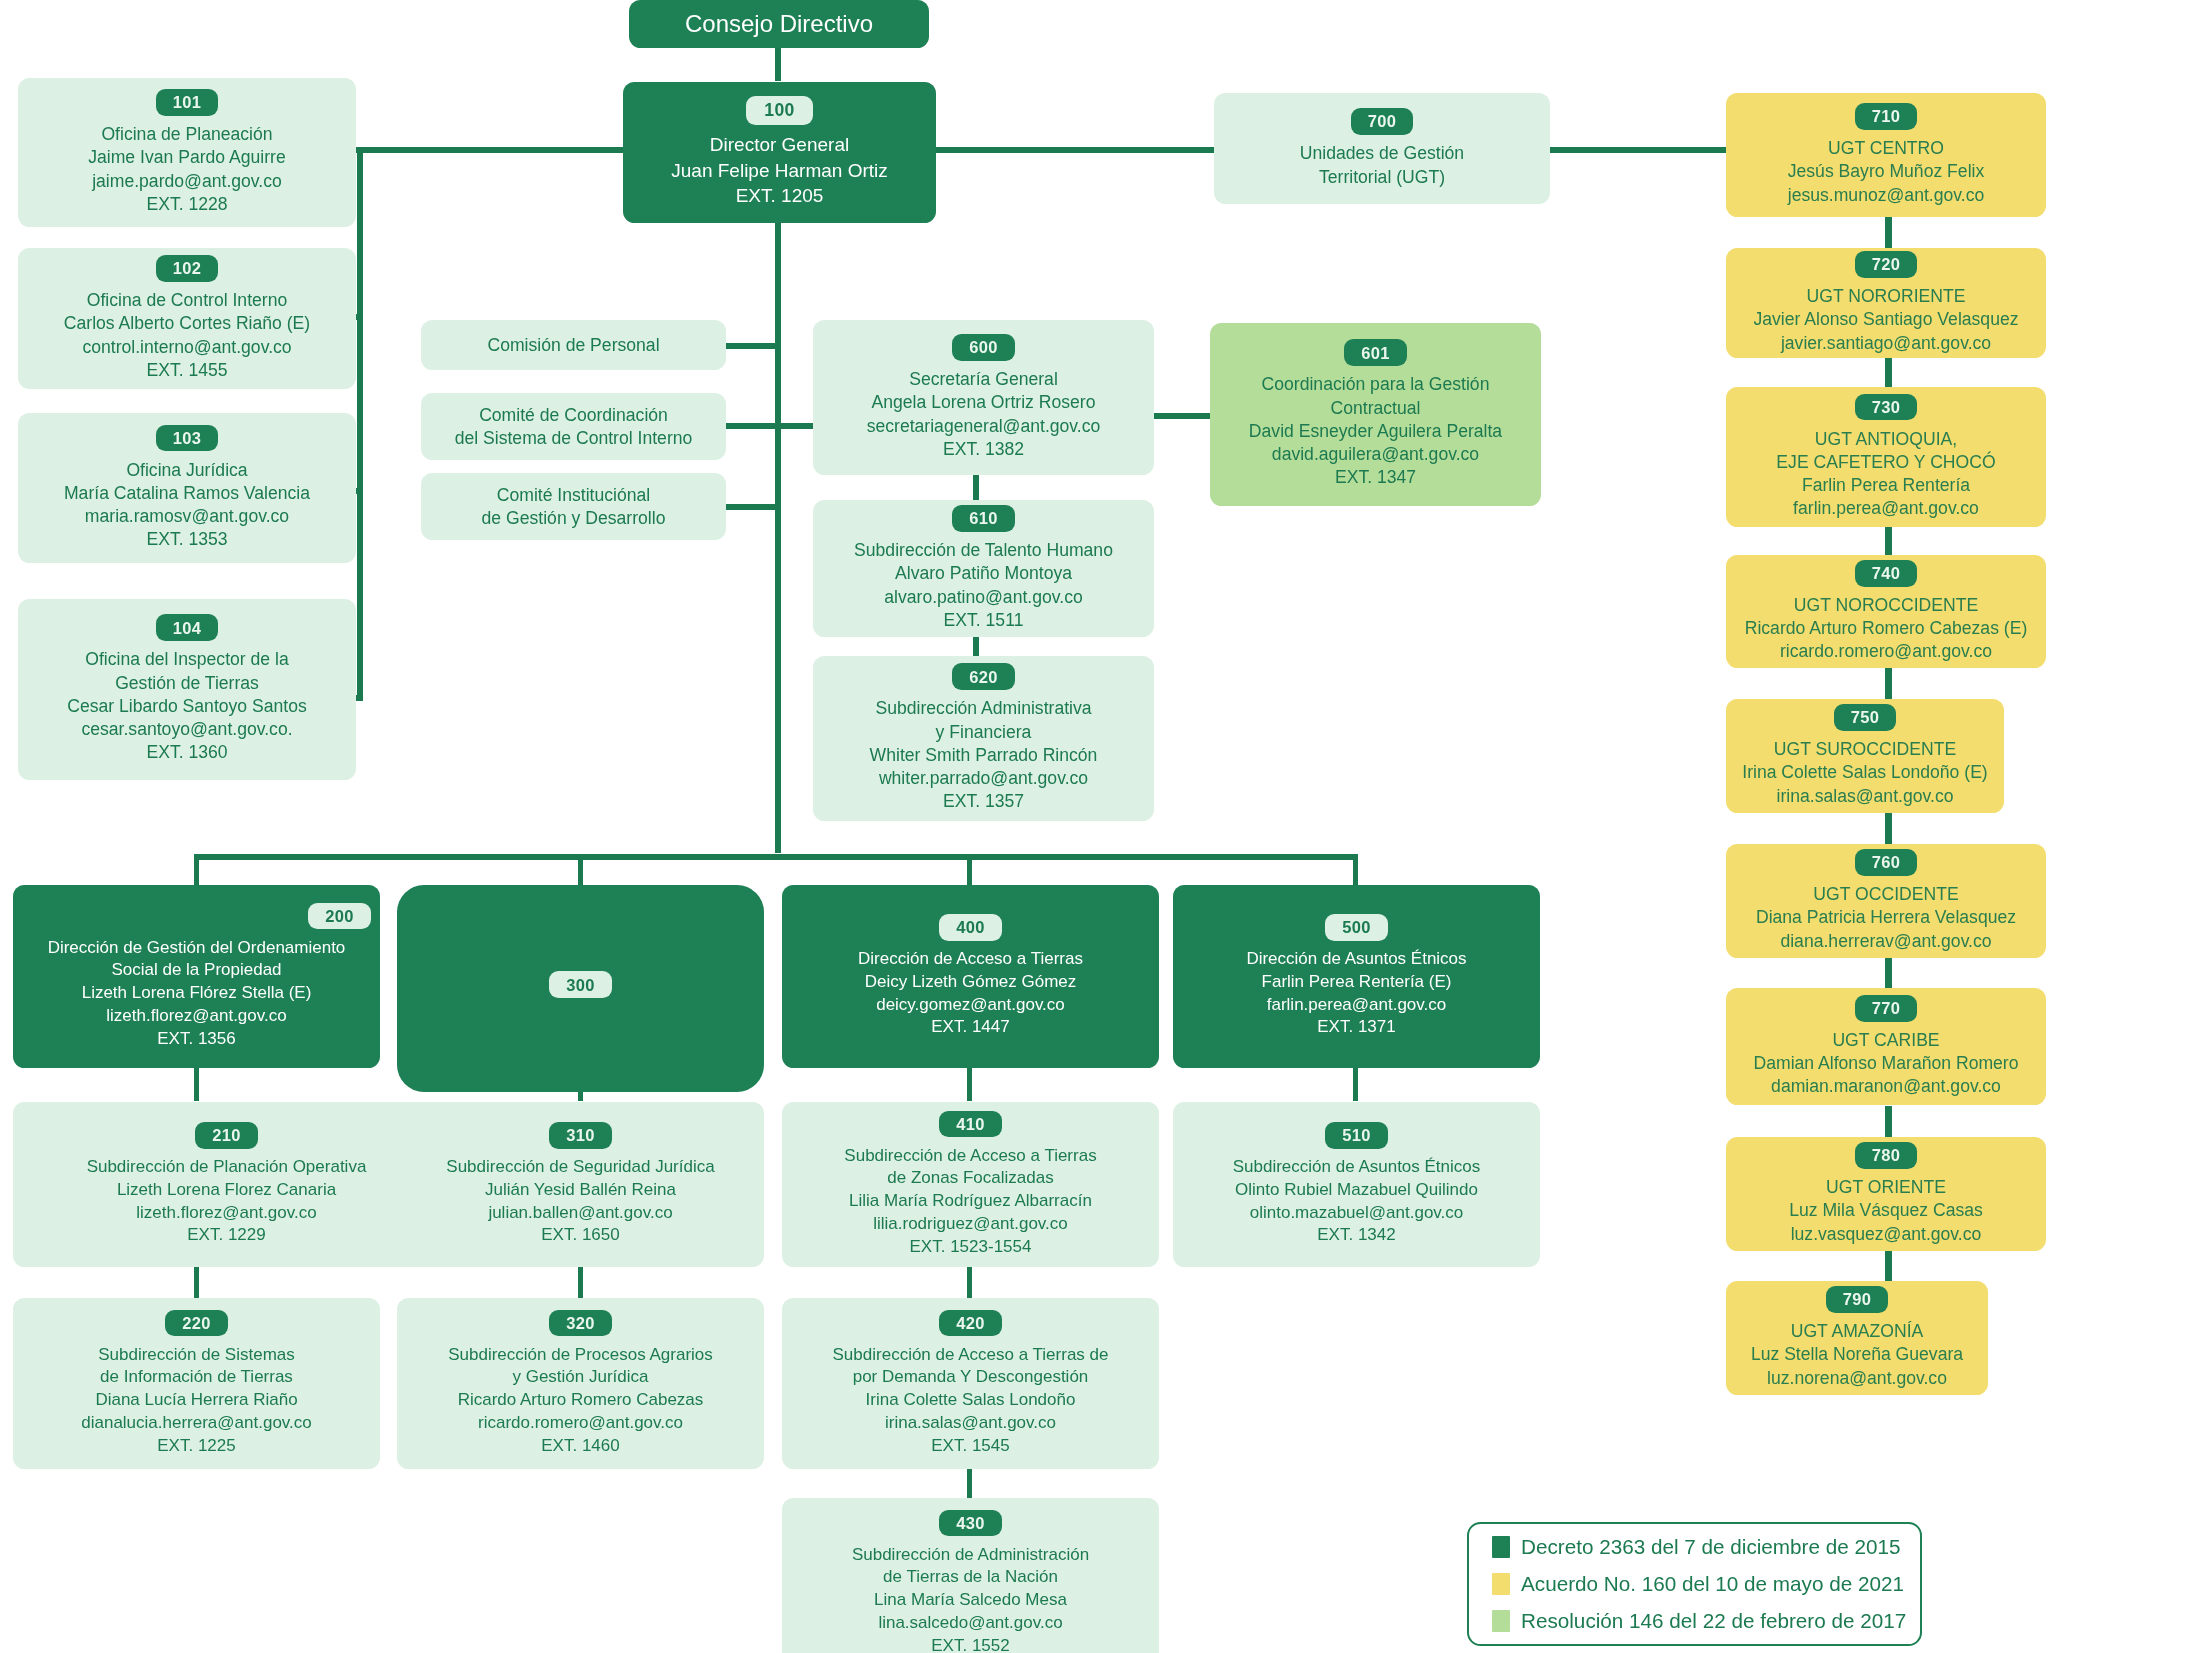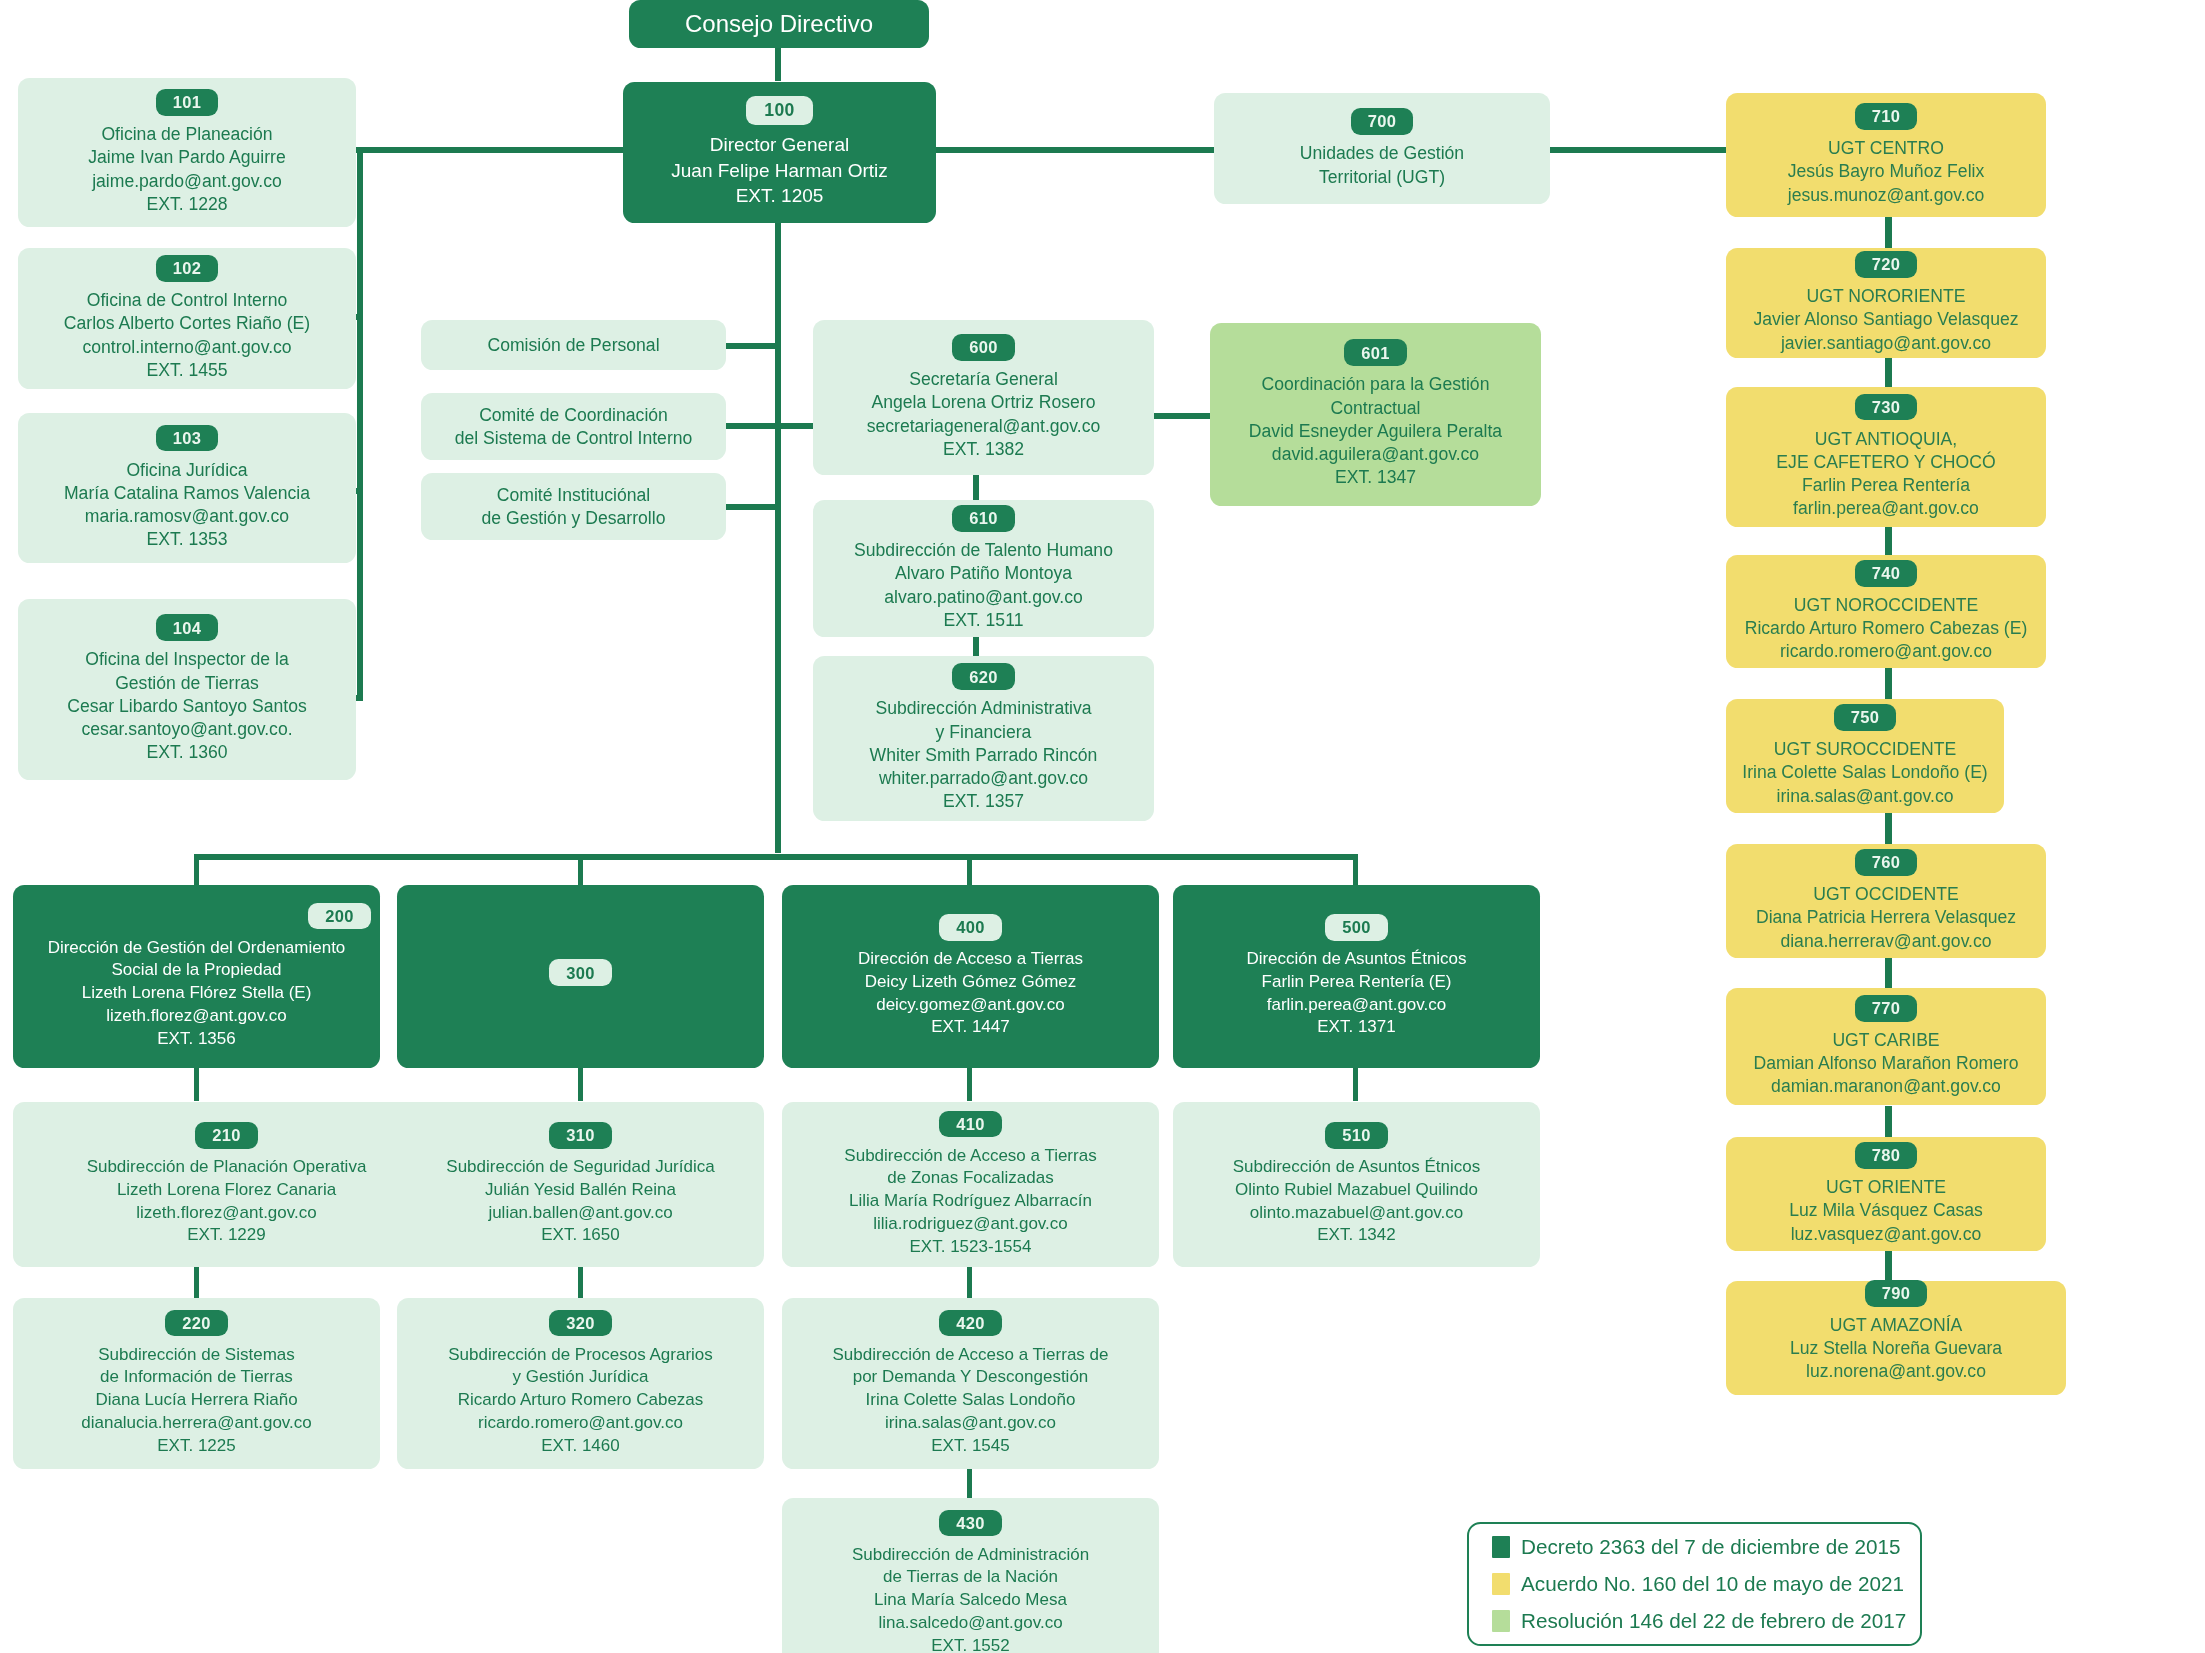--- a/index.html
+++ b/index.html
@@ -350,41 +350,41 @@
 
   <div class="node v-yellow" style="left:1726px; top:1137px; width:320px; height:114px;">
     <span class="pill pill-dark" style="font-size:16.5px; padding:5.2px 17px;">780</span>
     <div class="lines" style="font-size:17.6px; line-height:1.32;">
       <span class="line">UGT ORIENTE</span>
       <span class="line">Luz Mila Vásquez Casas</span>
       <span class="line">luz.vasquez@ant.gov.co</span>
     </div>
   </div>
 
-  <div class="node v-yellow" style="left:1726px; top:1281px; width:340px; height:114px;justify-content:flex-end;">
+  <div class="node v-yellow" style="left:1726px; top:1281px; width:262px; height:114px;">
     <span class="pill pill-dark" style="font-size:16.5px; padding:5.2px 17px;">790</span>
     <div class="lines" style="font-size:17.6px; line-height:1.32;">
       <span class="line">UGT AMAZONÍA</span>
       <span class="line">Luz Stella Noreña Guevara</span>
       <span class="line">luz.norena@ant.gov.co</span>
     </div>
   </div>
 
   <div class="node v-dark" style="left:13px; top:885px; width:367px; height:183px;align-items:flex-end;">
     <span class="pill pill-light" style="font-size:16.5px; padding:5.2px 17px;">200</span>
     <div class="lines" style="font-size:17px; line-height:1.34;">
       <span class="line">Dirección de Gestión del Ordenamiento</span>
       <span class="line">Social de la Propiedad</span>
       <span class="line">Lizeth Lorena Flórez Stella (E)</span>
       <span class="line">lizeth.florez@ant.gov.co</span>
       <span class="line">EXT. 1356</span>
     </div>
   </div>
 
-  <div class="node v-dark" style="left:397px; top:885px; width:367px; height:183px;">
+  <div class="node v-dark" style="left:397px; top:885px; width:367px; height:207px;border-radius:27px;">
     <span class="pill pill-light" style="font-size:16.5px; padding:5.2px 17px;">300</span>
   </div>
 
   <div class="node v-dark" style="left:782px; top:885px; width:377px; height:183px;">
     <span class="pill pill-light" style="font-size:16.5px; padding:5.2px 17px;">400</span>
     <div class="lines" style="font-size:17px; line-height:1.34;">
       <span class="line">Dirección de Acceso a Tierras</span>
       <span class="line">Deicy Lizeth Gómez Gómez</span>
       <span class="line">deicy.gomez@ant.gov.co</span>
       <span class="line">EXT. 1447</span>

